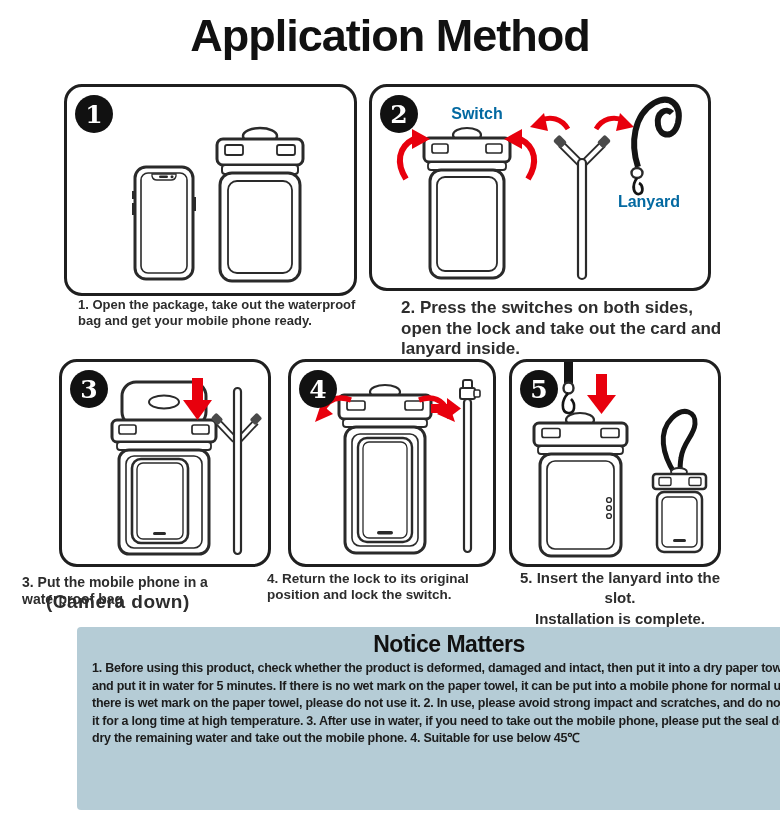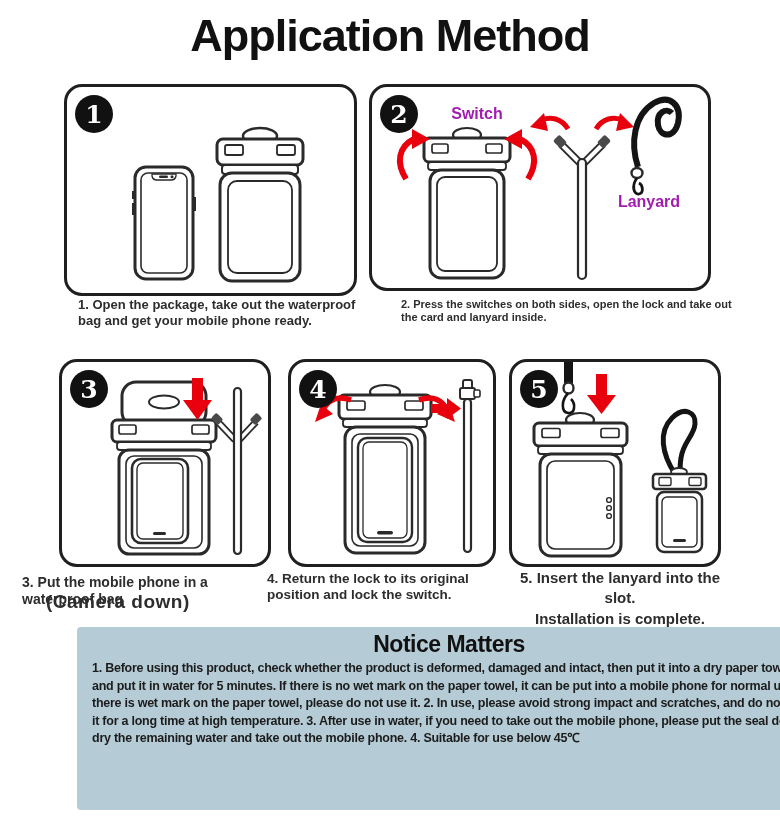--- a/index.html
+++ b/index.html
@@ -6,28 +6,28 @@
   #page{position:relative;width:780px;height:825px;background:#fff;
         font-family:"Liberation Sans",sans-serif;overflow:hidden;padding-left:24px;}
   .title{position:absolute;left:0;top:10px;width:780px;text-align:center;
          font-size:45px;font-weight:bold;color:#111;letter-spacing:-1px;}
   .panel{position:absolute;border:3px solid #1f1f1f;border-radius:18px;background:#fff;box-sizing:border-box;}
   .badge{position:absolute;left:8px;top:8px;width:38px;height:38px;border-radius:50%;
          background:#111;color:#fff;display:flex;align-items:center;justify-content:center;
          font-family:"DejaVu Serif",serif;font-weight:bold;font-size:25px;z-index:2;}
   .ill{position:absolute;left:0;top:0;width:100%;height:100%;}
   .caption{position:absolute;color:#2d2d2d;font-weight:bold;line-height:1.22;}
-  .inlabel{position:absolute;color:#a21caf;font-weight:bold;font-size:16px;text-align:center;z-index:2;}
+  .inlabel{position:absolute;color:#0369a1;font-weight:bold;font-size:16px;text-align:center;z-index:2;}
   #box1{left:64px;top:84px;width:293px;height:212px;}
   #box2{left:369px;top:84px;width:342px;height:207px;}
   #box3{left:59px;top:359px;width:212px;height:208px;}
   #box4{left:288px;top:359px;width:208px;height:208px;}
   #box5{left:509px;top:359px;width:212px;height:208px;}
   #cap1{left:78px;top:297px;width:292px;font-size:13px;}
-  #cap2{left:401px;top:298px;width:334px;font-size:11px;}
+  #cap2{left:401px;top:298px;width:334px;font-size:17px;}
   #cap3a{left:22px;top:574px;width:256px;font-size:14px;}
   #cap3b{left:46px;top:590px;width:210px;font-size:19px;letter-spacing:0.5px;}
   #cap4{left:267px;top:571px;width:240px;font-size:13.5px;}
   #cap5{left:503px;top:568px;width:234px;font-size:15px;text-align:center;line-height:1.35;}
   .notice{position:absolute;left:77px;top:627px;width:744px;height:183px;
           background:#b5ccd6;border-radius:4px;box-sizing:border-box;}
   .notice-title{text-align:center;font-size:23px;font-weight:bold;color:#111;
                 margin:4px 0 2px 0;letter-spacing:-0.5px;}
   .notice-body{margin:1px 12px 0 15px;font-size:12.5px;font-weight:bold;color:#1c1c1c;
                line-height:1.4;letter-spacing:-0.25px;}

